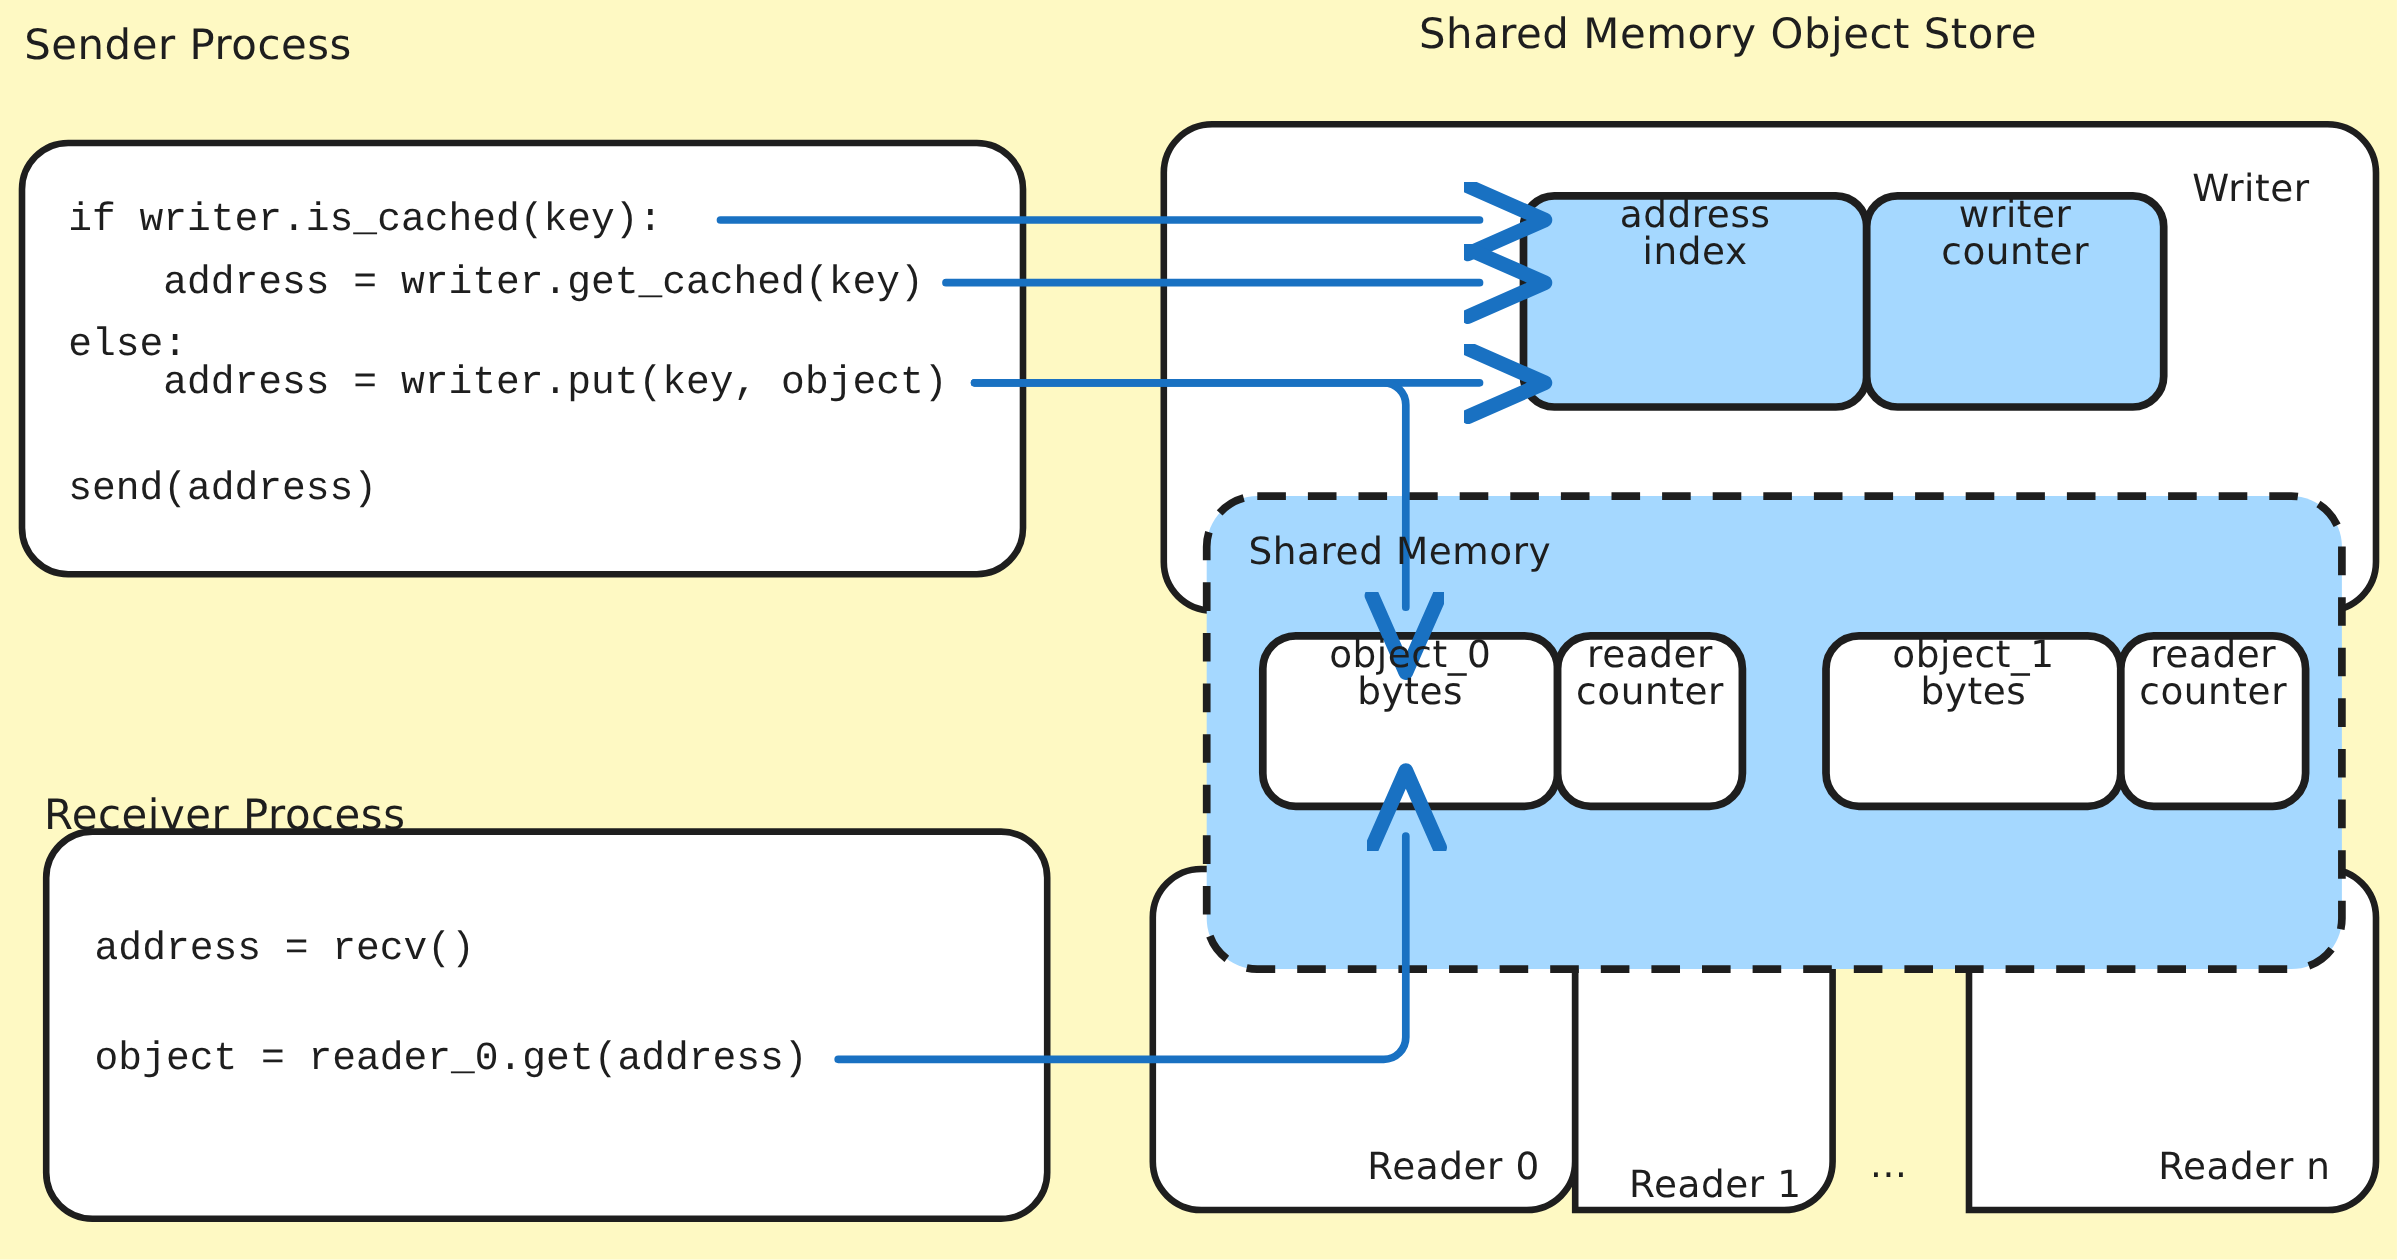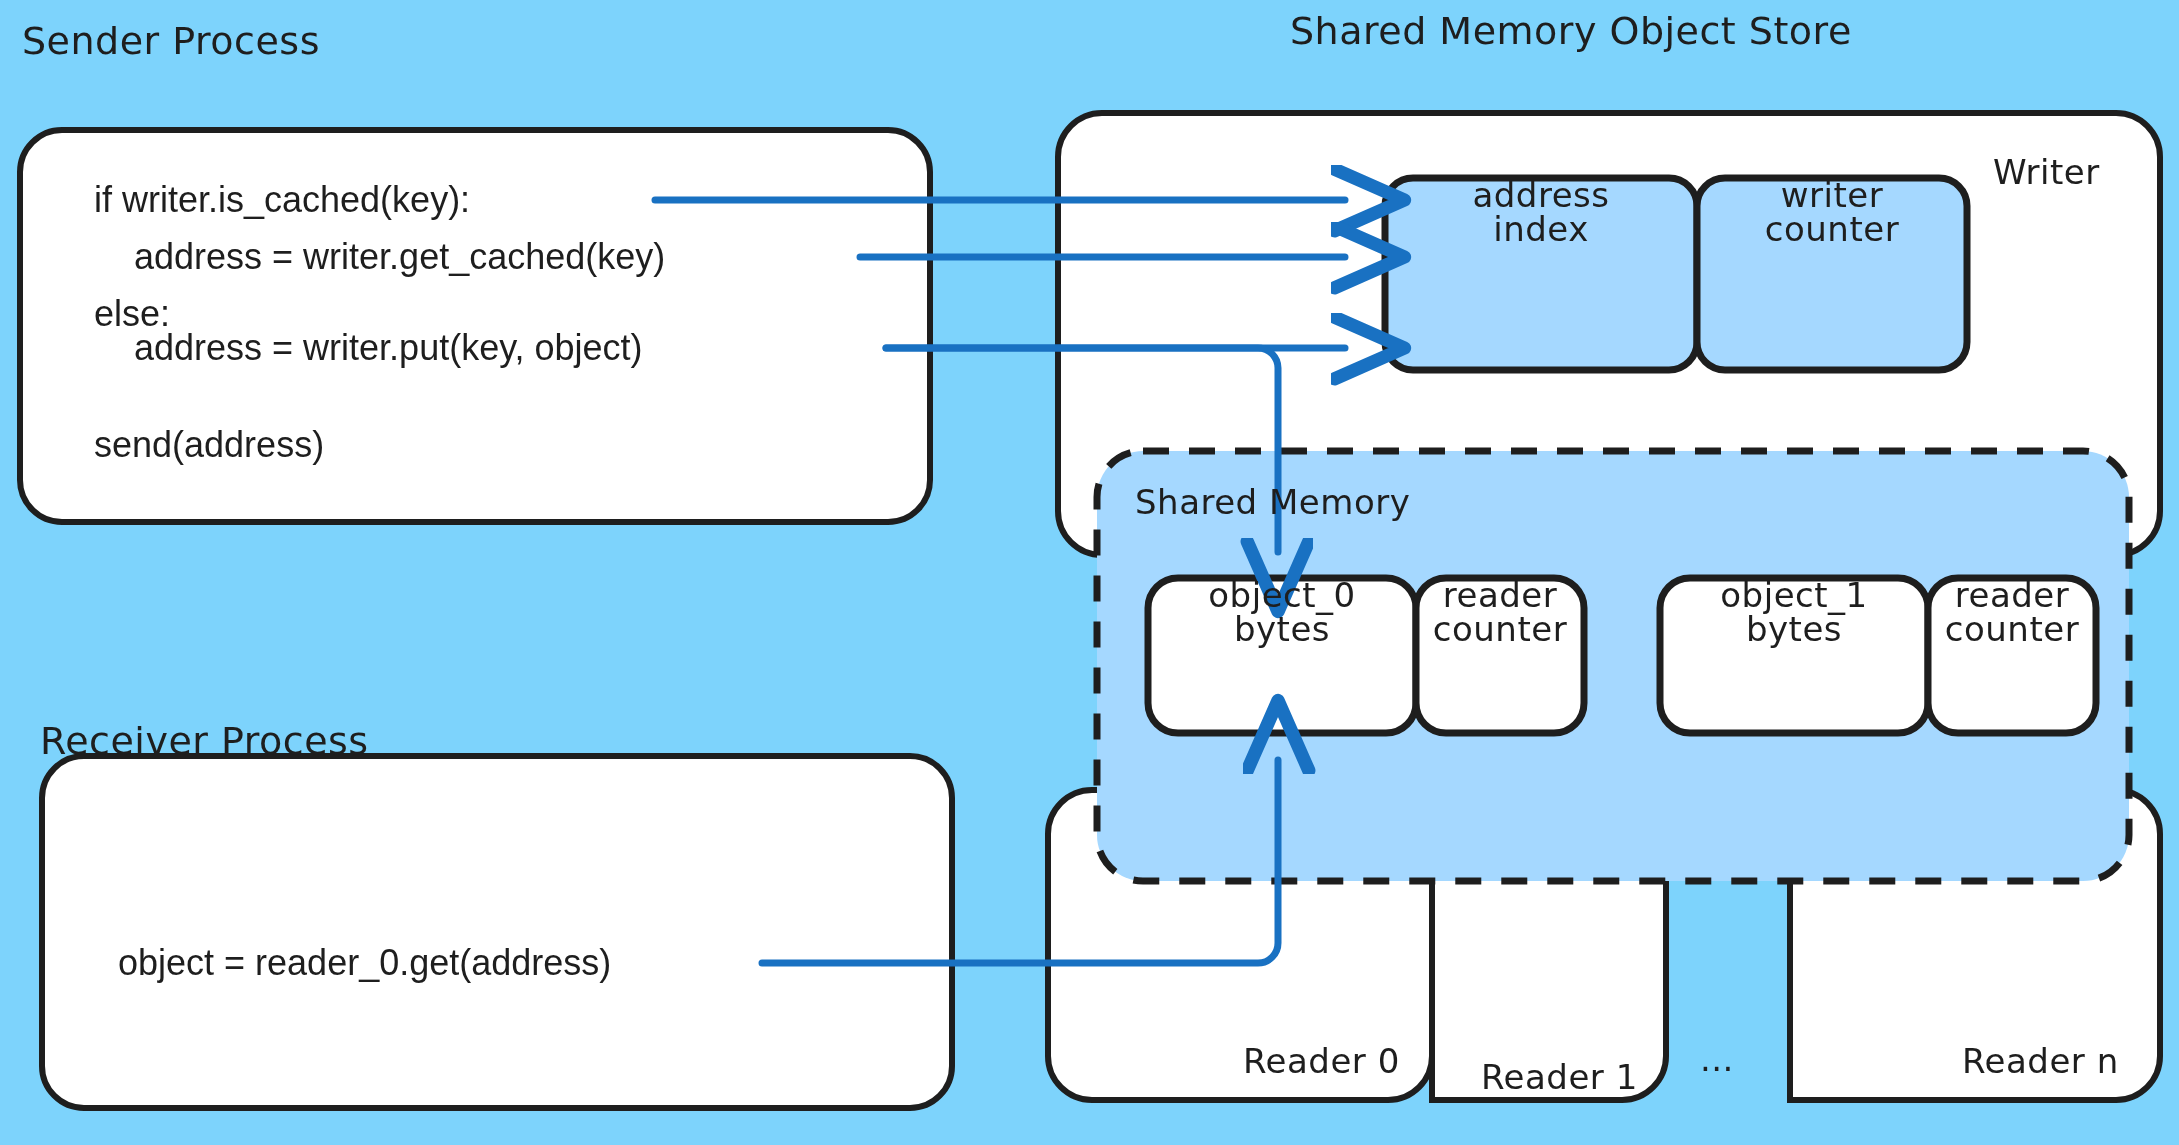--- a/index.html
+++ b/index.html
@@ -1,25 +1,25 @@
 <!DOCTYPE html>
 <html><head>
 <meta charset="utf-8">
 <style>
   html,body{margin:0;padding:0;background:#ffffff;}
   body{
     width:2179px;height:1145px;
     font-family:"DejaVu Sans", sans-serif;
     overflow:hidden;
   }
-  #stage{position:relative;width:2179px;height:1145px;background:#7dd3fc;}
+  #stage{position:relative;width:2179px;height:1145px;background:#fef9c3;}
   #art{position:absolute;left:0;top:0;width:2179px;height:1145px;}
   .lbl{position:absolute;color:#1e1e1e;white-space:pre;line-height:1.0;}
   .hand{font-family:"DejaVu Sans", sans-serif;font-weight:400;letter-spacing:.5px;}
-  .code{font-family:Liberation Sans, sans-serif;font-weight:400;letter-spacing:0px;margin-left:32px;}
+  .code{font-family:Liberation Mono, monospace;font-weight:400;letter-spacing:0px;}
   .t-title{font-size:38px;}
   .t-code{font-size:36px;}
   .t-node{font-size:34px;text-align:center;}
   .t-small{font-size:34px;}
   .ctr{display:flex;align-items:center;text-align:center;}
 </style>
 </head>
 <body>
 
 <div id="stage">
@@ -69,20 +69,21 @@
   <div class="lbl hand t-small" style="left:1993px;top:155px;">Writer</div>
 
   <div class="lbl hand t-small" style="left:1135px;top:485px;">Shared Memory</div>
 
   <div class="lbl code t-code" style="left:62px;top:182px;">if writer.is_cached(key):</div>
   <div class="lbl code t-code" style="left:62px;top:239px;">    address = writer.get_cached(key)</div>
   <div class="lbl code t-code" style="left:62px;top:296px;">else:</div>
   <div class="lbl code t-code" style="left:62px;top:330px;">    address = writer.put(key, object)</div>
   <div class="lbl code t-code" style="left:62px;top:427px;">send(address)</div>
 
+  <div class="lbl code t-code" style="left:86px;top:845px;">address = recv()</div>
   <div class="lbl code t-code" style="left:86px;top:945px;">object = reader_0.get(address)</div>
 
   <div class="lbl hand t-node ctr" style="left:1385px;top:178px;width:312px;height:192px;flex-direction:column;">
     <span>address</span>
     <span>index</span>
   </div>
   <div class="lbl hand t-node ctr" style="left:1697px;top:178px;width:270px;height:192px;flex-direction:column;">
     <span>writer</span>
     <span>counter</span>
   </div>

